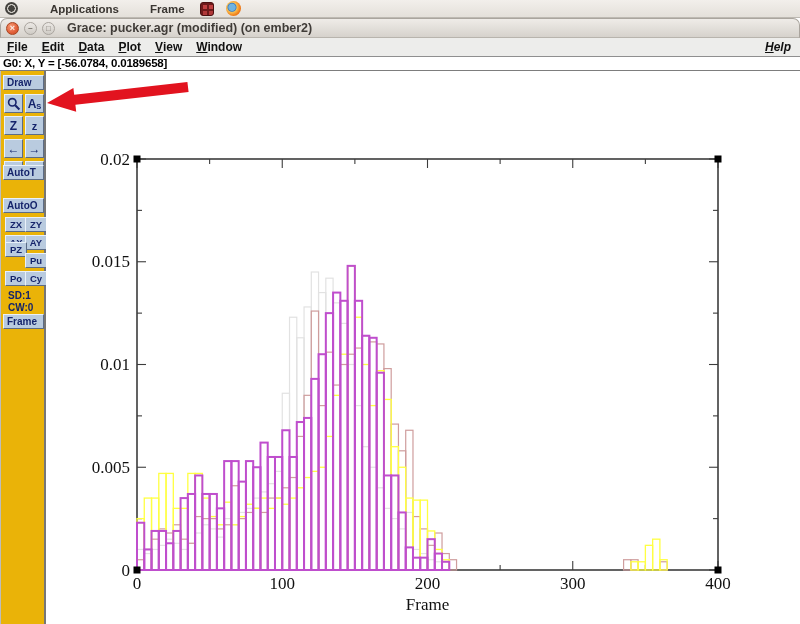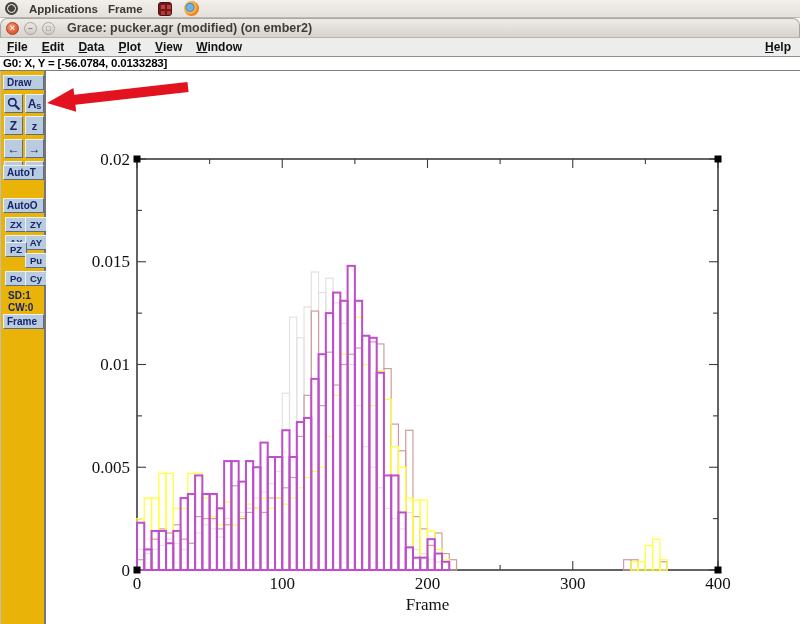--- a/index.html
+++ b/index.html
@@ -6,21 +6,21 @@
   html,body { width:800px; height:624px; overflow:hidden; }
   body { position:relative; background:#fff; font-family:"Liberation Sans",sans-serif; }
 
   
   .panel { position:absolute; top:0; left:0; width:800px; height:18px;
            background:linear-gradient(#f2efeb,#e4e0da); border-bottom:1px solid #bdb9b2;
            display:flex; align-items:center; padding:0 5px; z-index:6; }
   .ubuntu-logo { width:13px; height:13px; border-radius:50%;
       background:radial-gradient(circle at 50% 50%, #45433f 0 33%, #c9c6c0 36% 46%, #45433f 50%);
       margin-right:6px; }
-  .panel-menu { font-weight:bold; font-size:11.5px; color:#3a3632; padding:0 5px; }
+  .panel-menu { font-weight:bold; font-size:11.5px; color:#3a3632; padding:0 5px;margin-left:21px; }
   .appgrid-icon { width:14px; height:14px; border-radius:3px; margin-left:10px;
       background:
         linear-gradient(#c04040,#c04040) 2px 2px/4px 4px no-repeat,
         linear-gradient(#c04040,#c04040) 8px 2px/4px 4px no-repeat,
         linear-gradient(#b03838,#b03838) 2px 8px/4px 4px no-repeat,
         linear-gradient(#b03838,#b03838) 8px 8px/4px 4px no-repeat,
         #6e1a1a; border:1px solid #4c1010; }
   .firefox-icon { width:15px; height:15px; border-radius:50%; margin-left:12px;
       background:radial-gradient(circle at 40% 42%, #6fb3e0 0 26%, #3d7fc4 32%, #f9bd4e 40%, #ef7d1a 66%, #d9570e 100%); }
 
@@ -34,21 +34,21 @@
       border:1px solid #a84420; color:#fdf0ea; }
   .wbtn-plain { background:linear-gradient(#ece9e5,#cfcbc5); border:1px solid #a9a49e; color:#7b766f;
       font-size:8px; line-height:11px; }
   .title-text { margin-left:12px; font-weight:bold; font-size:12.5px; color:#403c38; }
 
   
   .menubar { position:absolute; top:38px; left:0; width:800px; height:19px; background:#ededeb;
       border-bottom:1px solid #8f8f8f; display:flex; align-items:center;
       font-weight:bold; font-size:12px; color:#111; z-index:4; }
   .menu-item { padding:0 7px; cursor:default; }
-  .menu-help { margin-left:auto; padding:0 9px; }
+  .menu-help { margin-left:auto; padding:0 9px;font-style:italic; }
   u { text-decoration:underline; }
 
   
   .locator { position:absolute; top:57px; left:0; width:800px; height:14px; background:#fff;
       border-bottom:1px solid #7d7d7d; font-weight:bold; font-size:11.5px; color:#000;
       padding-left:3px; line-height:13px; letter-spacing:-0.2px; z-index:4; }
 
   
   .main { position:absolute; top:71px; left:0; width:800px; height:553px; display:flex; }
   .sidebar { position:relative; width:46px; height:100%; background:#eab308;
@@ -93,21 +93,21 @@
 <div class="menubar">
   <span class="menu-item"><u>F</u>ile</span>
   <span class="menu-item"><u>E</u>dit</span>
   <span class="menu-item"><u>D</u>ata</span>
   <span class="menu-item"><u>P</u>lot</span>
   <span class="menu-item"><u>V</u>iew</span>
   <span class="menu-item"><u>W</u>indow</span>
   <span class="menu-item menu-help"><u>H</u>elp</span>
 </div>
 
-<div class="locator">G0: X, Y = [-56.0784, 0.0133283]</div>
+<div class="locator">G0: X, Y = [-56.0784, 0.0189658]</div>
 
 <div class="main">
   <div class="sidebar">
     <div class="sbtn sbtn-wide" style="top:4px">Draw</div>
 
     <div class="sbtn sbtn-sq col1" style="top:23px">
       <svg width="14" height="14" viewBox="0 0 14 14">
         <circle cx="5.3" cy="5.3" r="3.7" fill="none" stroke="#15246b" stroke-width="1.6"></circle>
         <line x1="8.2" y1="8.2" x2="12.4" y2="12.4" stroke="#15246b" stroke-width="2.1"></line>
       </svg>

